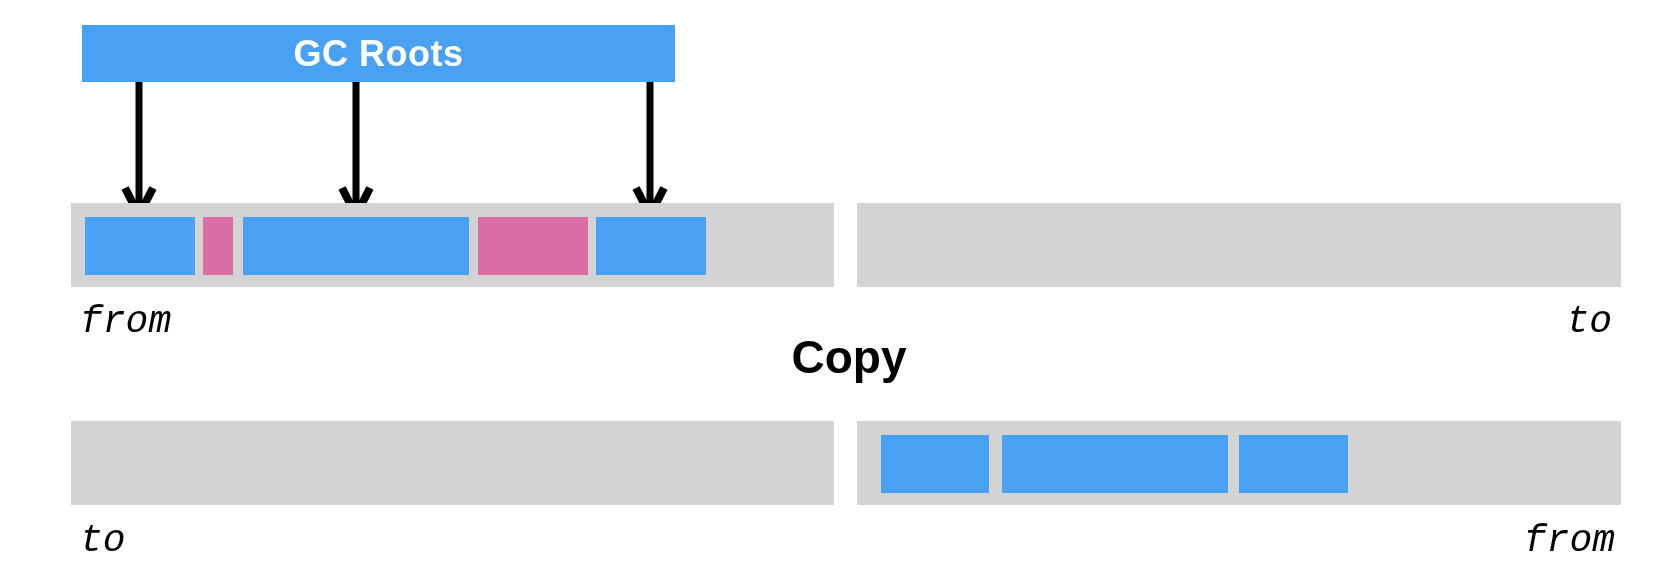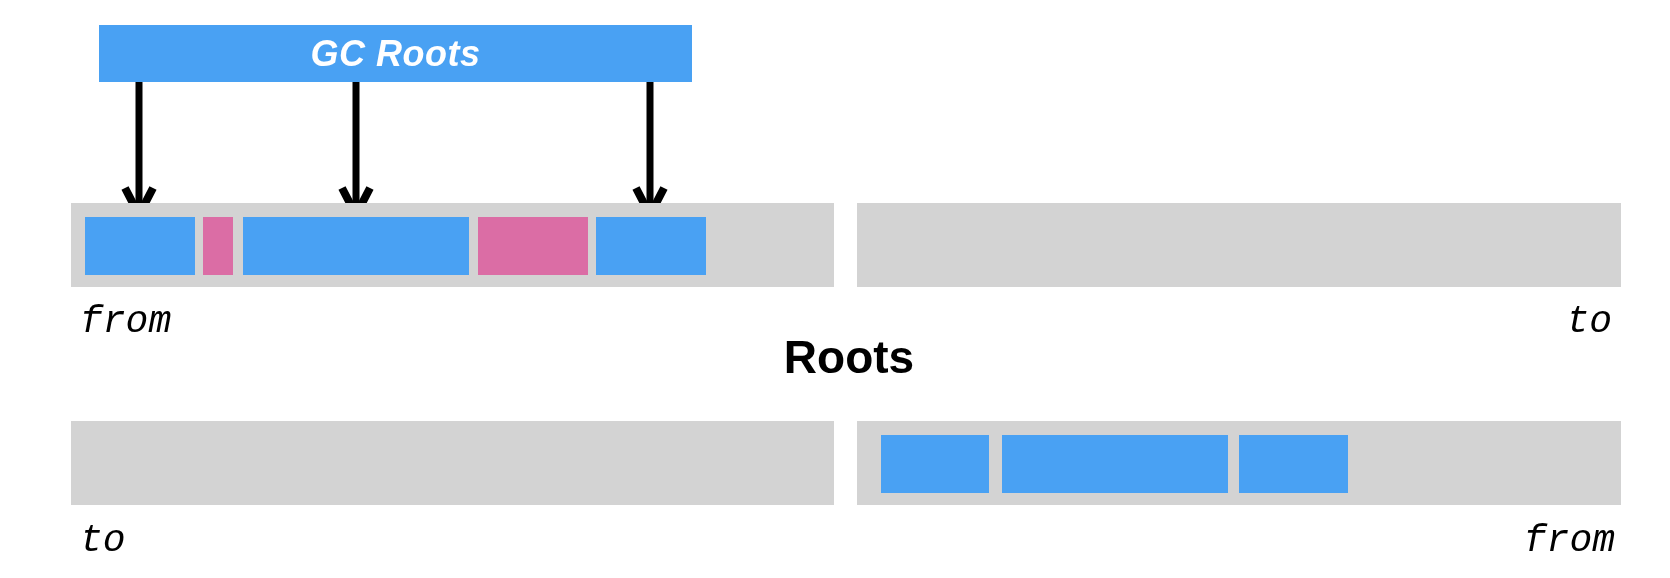--- a/index.html
+++ b/index.html
@@ -12,29 +12,28 @@
     width: 1670px;
     height: 578px;
     background: #ffffff;
     font-family: "Liberation Sans", sans-serif;
     overflow: hidden;
   }
 
   
   .root-box {
     position: absolute;
-    left: 99px;
+    left: 82px;
     top: 25px;
     width: 593px;
     height: 57px;
     background: var(--root-box, #49A1F3);
     display: flex;
     align-items: center;
     justify-content: center;
-    font-style: italic;
   }
   .root-box .root-label {
     color: var(--root-text, #ffffff);
     font-size: 36px;
     font-weight: 600;
     letter-spacing: 0.5px;
   }
 
   
   .arrows-svg {
@@ -123,21 +122,21 @@
       <div class="block garbage" style="left: 132px; width: 30px;"></div>
       <div class="block live" style="left: 172px; width: 226px;"></div>
       <div class="block garbage" style="left: 407px; width: 110px;"></div>
       <div class="block live" style="left: 525px; width: 110px;"></div>
     </div>
   <div class="space row-top col-right"></div>
 
   <div class="space-label lbl-top-left">from</div>
   <div class="space-label lbl-top-right">to</div>
 
-  <div class="copy-label">Roots</div>
+  <div class="copy-label">Copy</div>
 
   <div class="space row-bottom col-left"></div>
   <div class="space row-bottom col-right">
       <div class="block live" style="left: 24px; width: 108px;"></div>
       <div class="block live" style="left: 145px; width: 226px;"></div>
       <div class="block live" style="left: 382px; width: 109px;"></div>
     </div>
 
   <div class="space-label lbl-bottom-left">to</div>
   <div class="space-label lbl-bottom-right">from</div>

